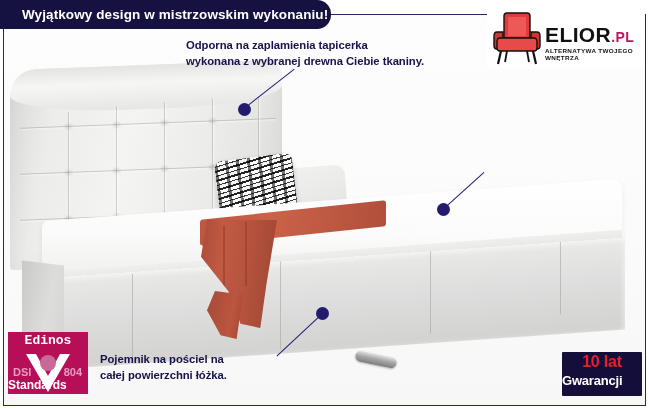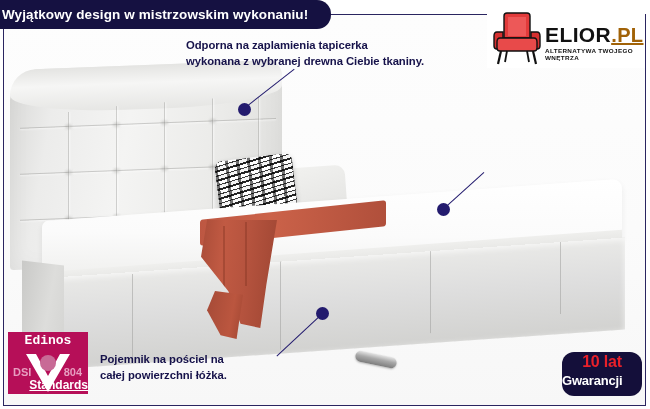--- a/index.html
+++ b/index.html
@@ -43,21 +43,21 @@
     border-bottom-right-radius: 14px;
     display: flex;
     align-items: center;
     z-index: 20;
   }
   .banner-text {
     color: #ffffff;
     font-size: 13.5px;
     font-weight: bold;
     letter-spacing: 0.1px;
-    padding-left: 2px;
+    padding-left: 22px;
     white-space: nowrap;
   }
 
   
   .scene {
     position: absolute;
     left: 4px;
     top: 15px;
     width: 641px;
     height: 390px;
@@ -338,36 +338,35 @@
     top: 34px;
     color: #e79ec0;
     font-size: 11px;
     font-weight: bold;
   }
   .edinos-standards {
     position: absolute;
     bottom: 2px;
     left: 0;
     width: 100%;
-    text-align: right;
+    text-align: left;
     color: #ffffff;
     font-size: 12px;
     font-weight: bold;
-    text-decoration: underline;
   }
 
   
   .guarantee {
     position: absolute;
     left: 562px;
     top: 352px;
     width: 80px;
     height: 44px;
     background: #140f3a;
-    border-radius: 12px;
+    border-radius: 1px;
     z-index: 22;
   }
   .guarantee-top {
     position: absolute;
     top: 1px;
     left: 0;
     width: 100%;
     text-align: center;
     color: #e8202a;
     font-size: 16px;
@@ -401,24 +400,23 @@
     position: absolute;
     left: 58px;
     top: 13px;
     color: #111111;
     font-size: 21px;
     font-weight: bold;
     letter-spacing: 0.4px;
     font-family: "Liberation Sans", sans-serif;
   }
   .logo-pl {
-    color: #a16207;
-    font-size: 20px;
-    font-weight: bold;
-    text-decoration: underline;
+    color: #be185d;
+    font-size: 14px;
+    font-weight: bold;
   }
   .logo-tag {
     position: absolute;
     left: 59px;
     top: 37px;
     color: #111111;
     font-size: 6.2px;
     font-weight: bold;
     letter-spacing: 0.35px;
     transform: scaleX(1.02);

